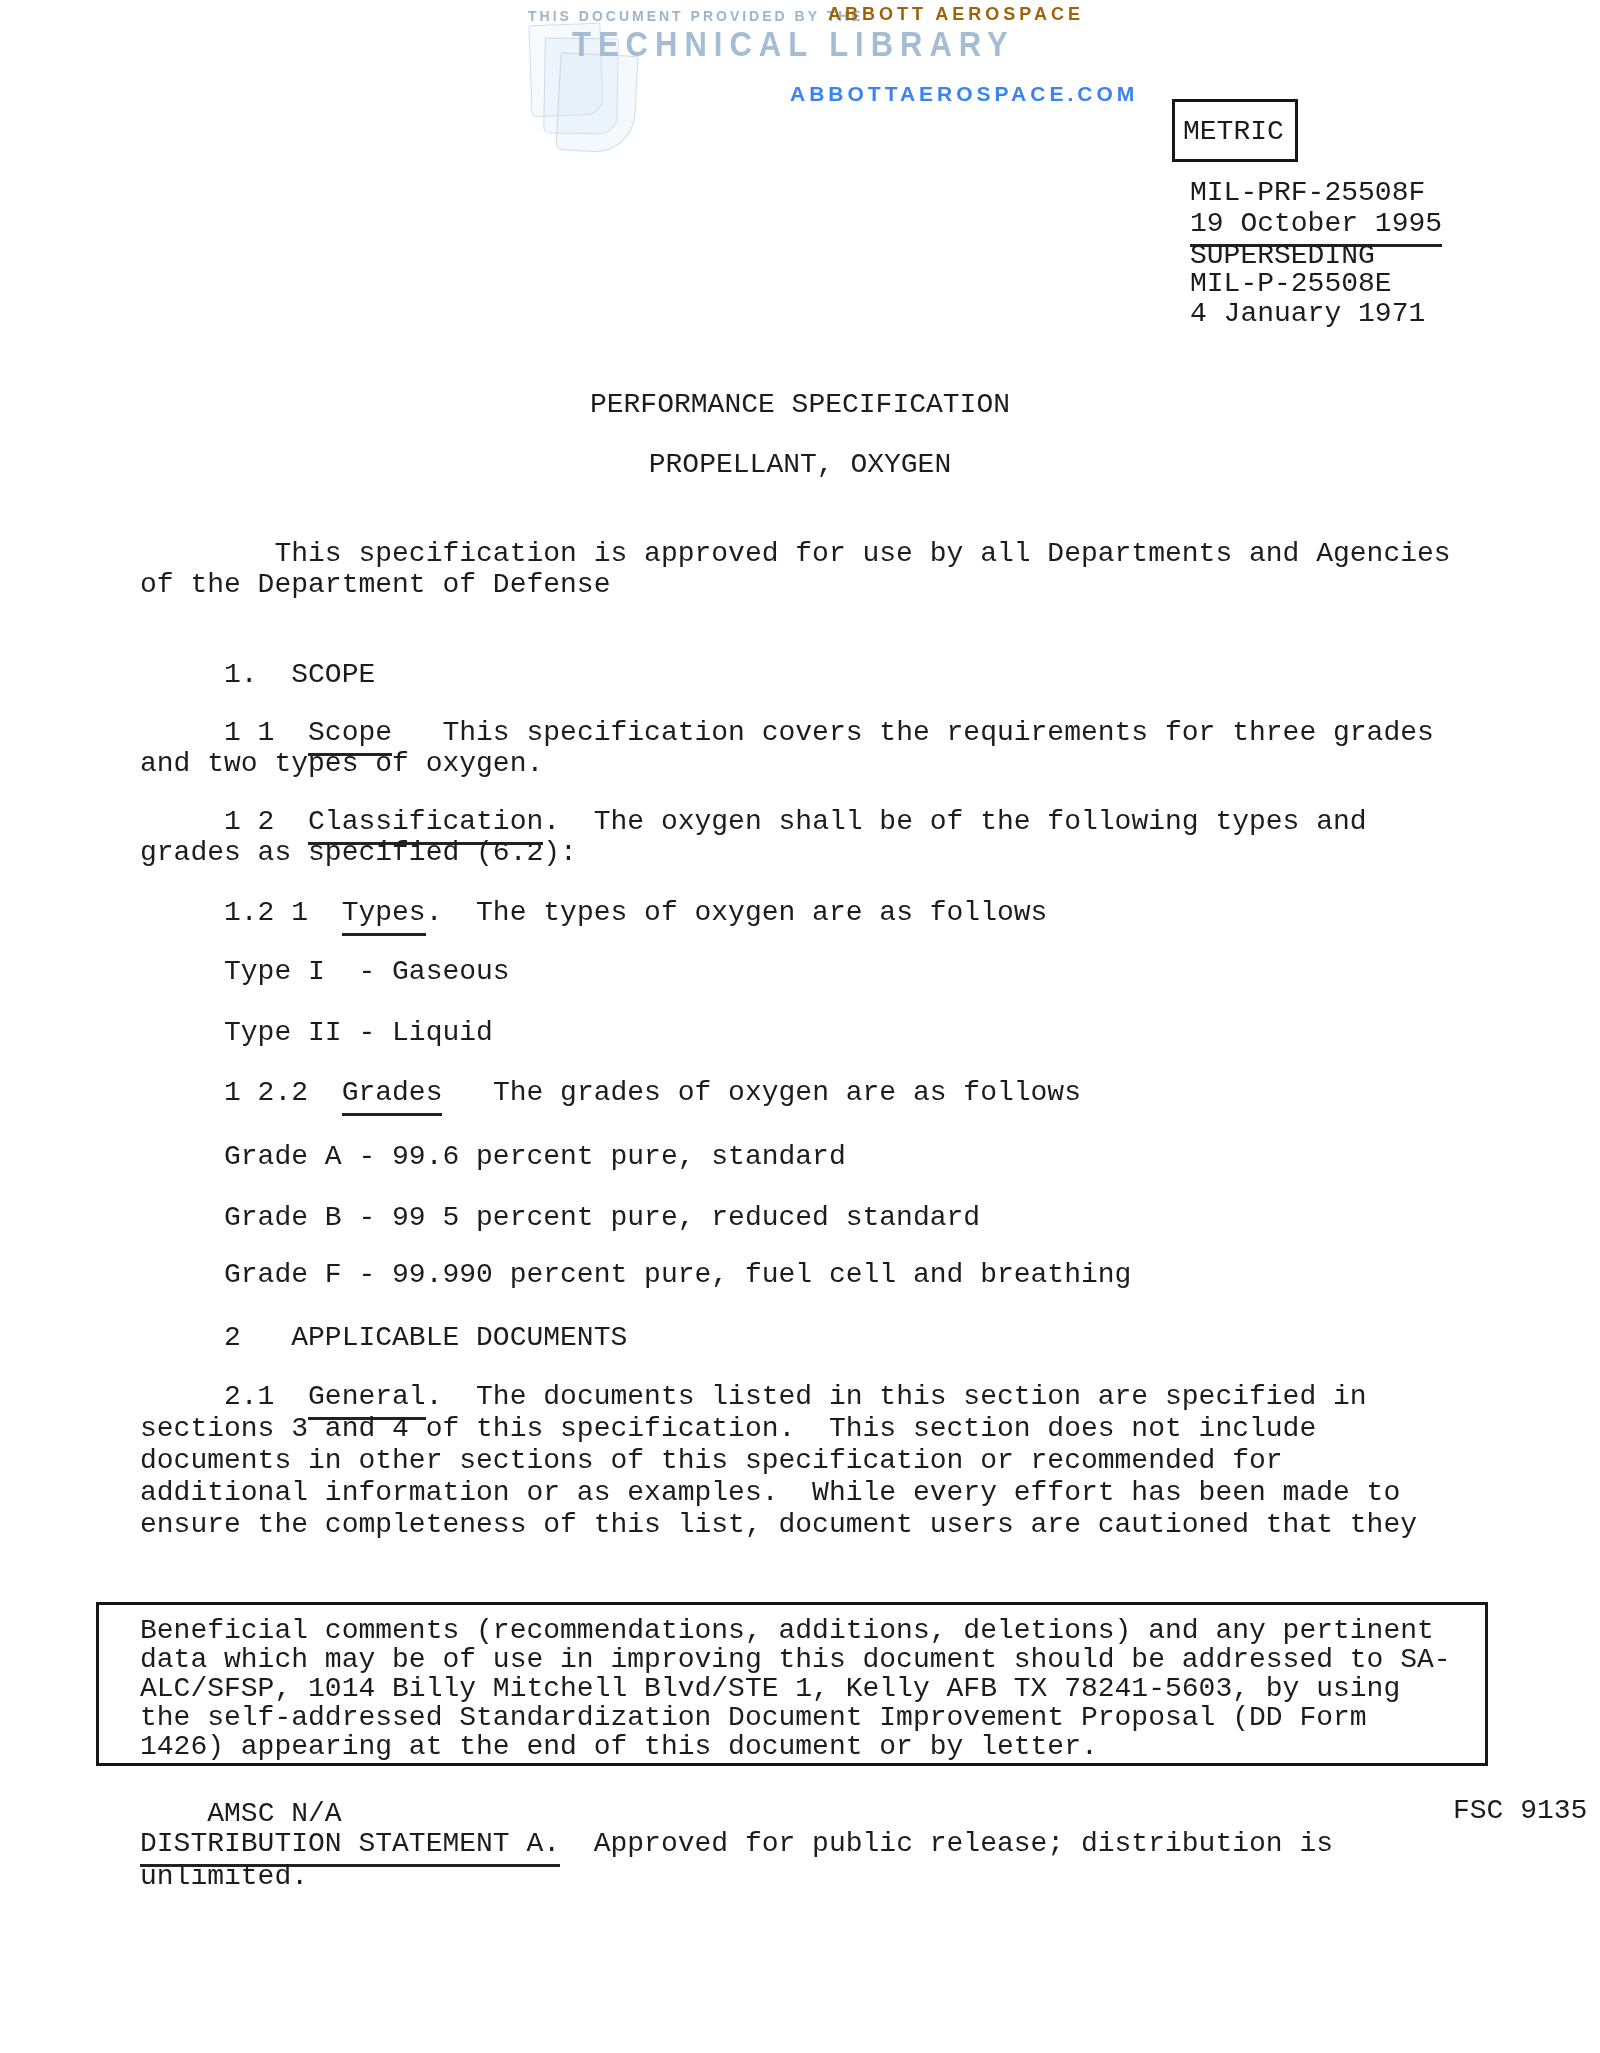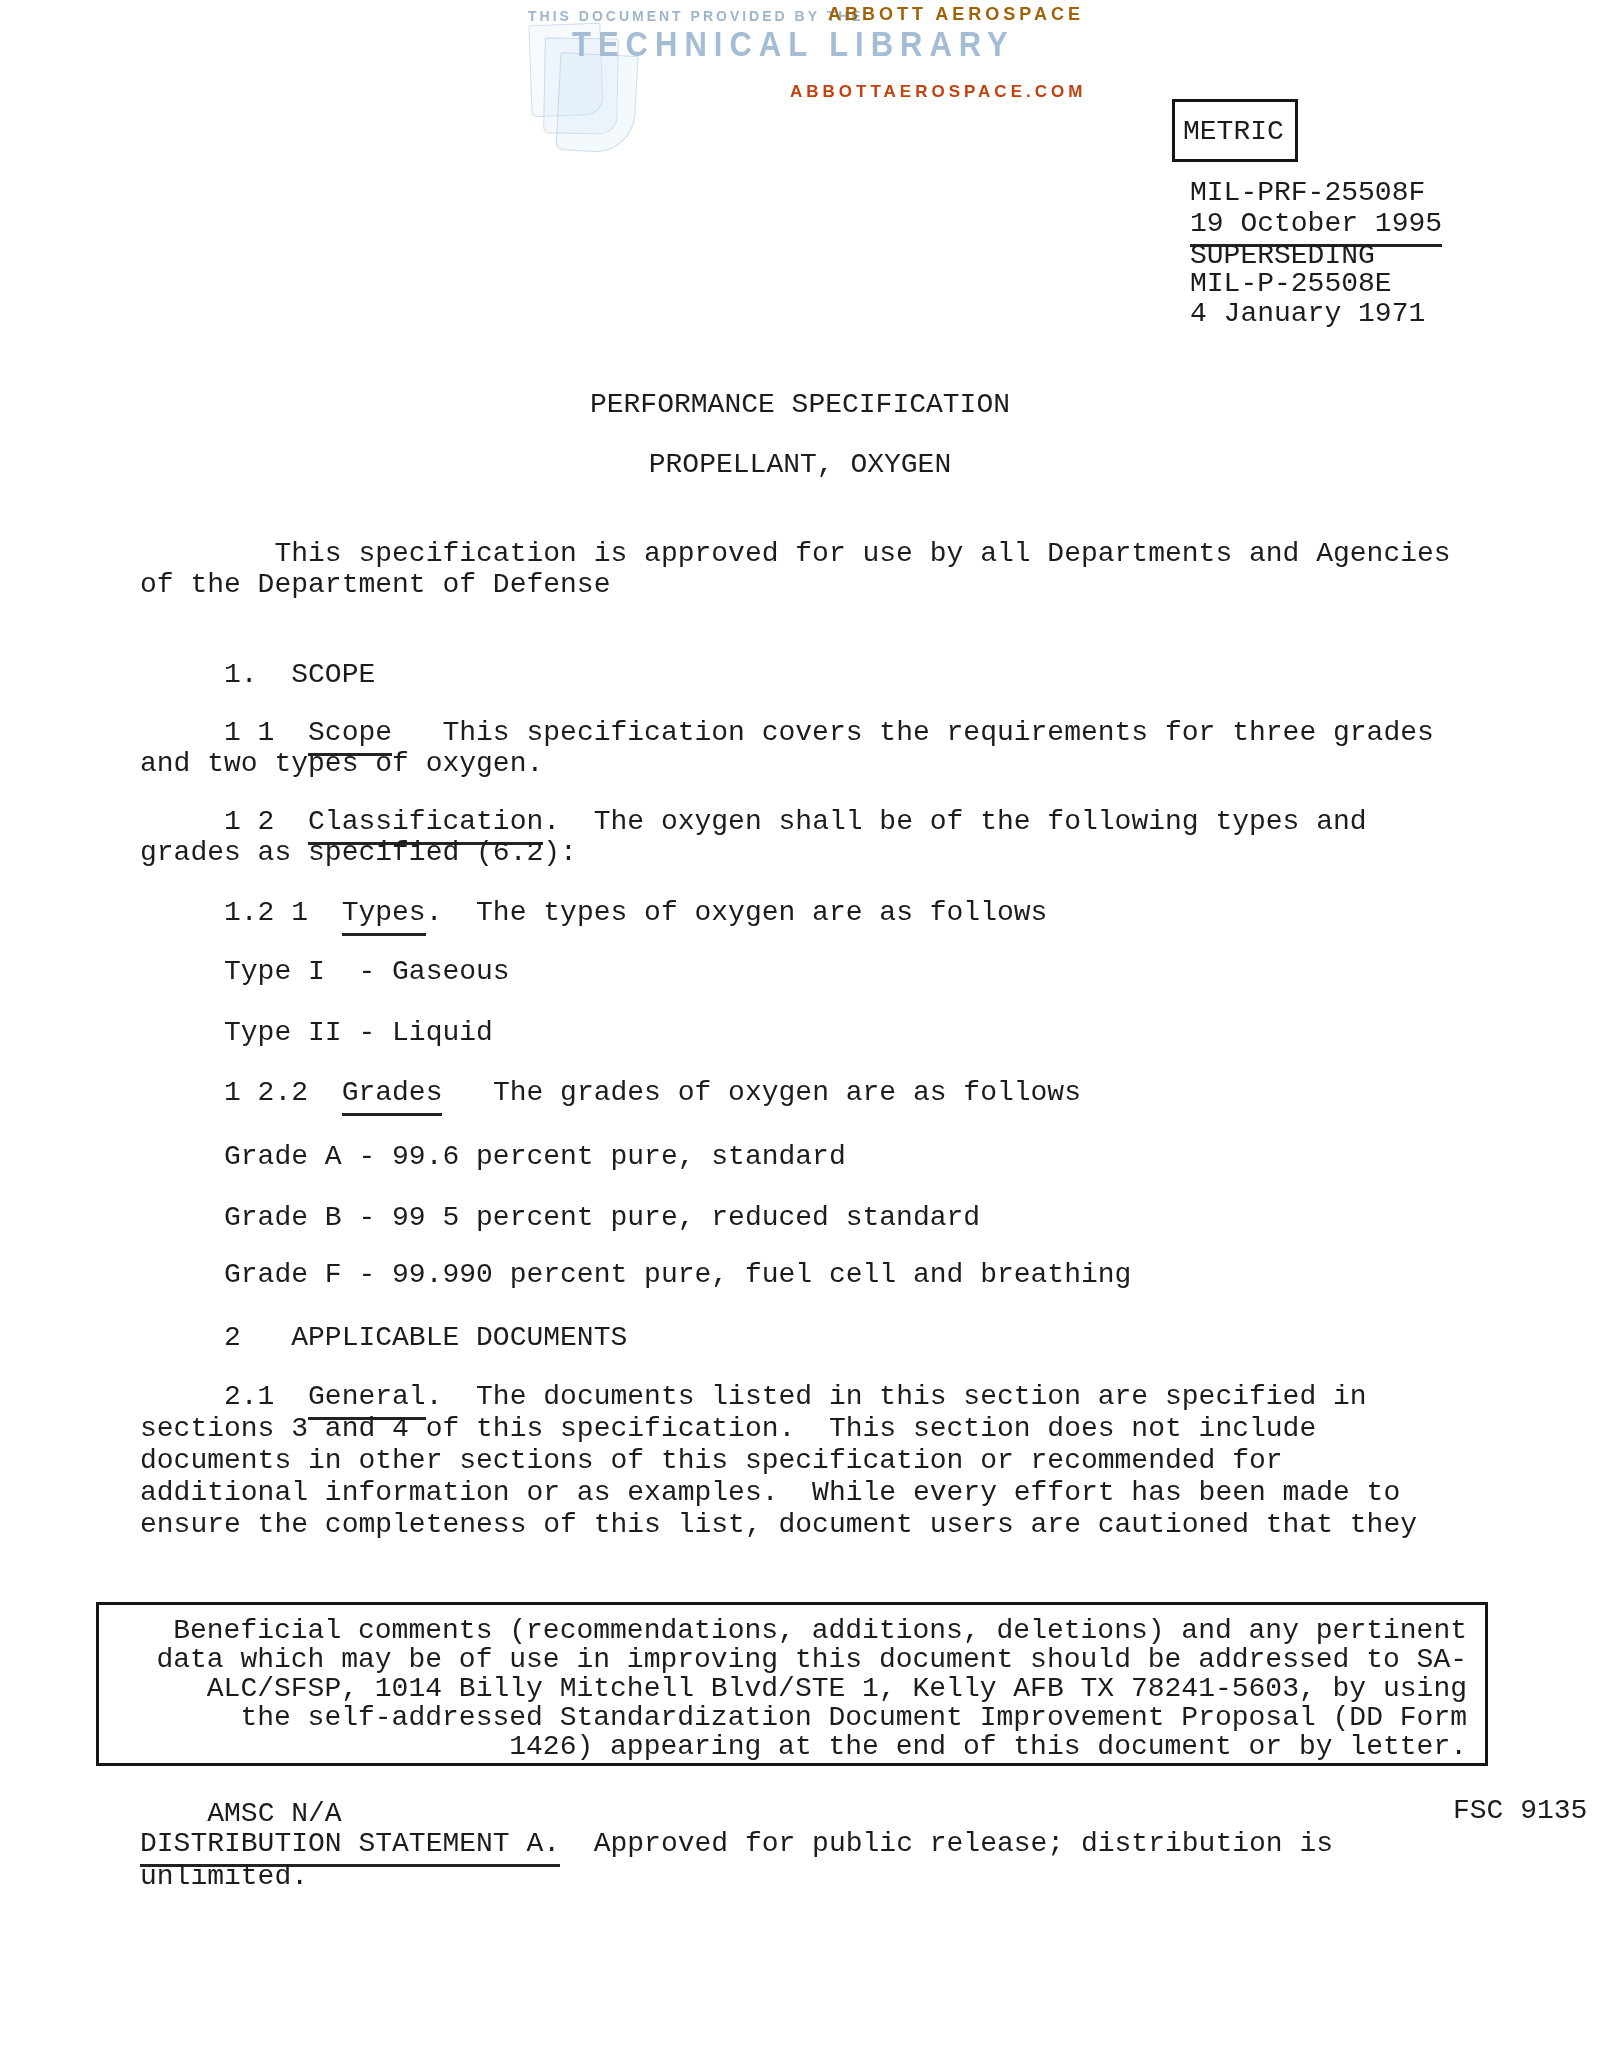--- a/index.html
+++ b/index.html
@@ -13,21 +13,21 @@
     font-family: "Liberation Mono", "DejaVu Sans Mono", monospace;
     color: #1c1c1c;
     border-radius: 15px;
   }
 
   
   .wm { position: absolute; font-family: "Liberation Sans", "DejaVu Sans", sans-serif; white-space: nowrap; }
   .wm-tagline { left: 528px; top: 8px;  font-size: 14px; letter-spacing: 3px;  color: #9db6ce; font-weight: bold; }
   .wm-provider{ left: 828px; top: 4px;  font-size: 18px; letter-spacing: 4px;  color: #a16207; font-weight: bold; }
   .wm-library { left: 572px; top: 24px; font-size: 31px; letter-spacing: 7px;  color: #a4bcd4; font-weight: bold; transform: scaleY(1.15); transform-origin: top left; }
-  .wm-site    { left: 790px; top: 82px; font-size: 17px; letter-spacing: 4px;  color: #c2410c; font-weight: bold; }
+  .wm-site    { left: 790px; top: 82px; font-size: 21px; letter-spacing: 4px;  color: #3b82f6; font-weight: bold; }
   .wm-stack { position: absolute; left: 522px; top: 22px; width: 120px; height: 125px; }
   .wm-page { position: absolute; border: 1px solid rgba(155,185,215,0.45); background: rgba(205,225,245,0.16); border-radius: 2px 2px 18px 6px; }
   .wm-page.p1 { left: 8px;  top: 2px;  width: 72px; height: 92px; transform: rotate(-2deg); }
   .wm-page.p2 { left: 22px; top: 16px; width: 74px; height: 96px; transform: rotate(1deg);  background: rgba(205,225,245,0.22); }
   .wm-page.p3 { left: 36px; top: 32px; width: 78px; height: 98px; transform: rotate(3deg);  background: rgba(215,232,248,0.28); border-radius: 2px 2px 40px 8px; }
 
   
   .line {
     position: absolute;
     left: 140px;
@@ -49,21 +49,20 @@
     position: absolute; left: 8px; top: 14px;
     font-size: 28px; white-space: pre;
   }
 
   .comment-box {
     position: absolute;
     left: 96px; top: 1602px;
     width: 1392px;
     border: 3px solid #161616;
     padding: 11px 18px 2px 41px;
-    text-align: right;
   }
   .comment-box .bline {
     font-size: 28px;
     line-height: 29px;
     white-space: pre;
   }
 
   .fsc { position: absolute; left: 1313px; top: 0; margin-top: 28px; }
   .footer-row { width: 1460px; }
 </style>

